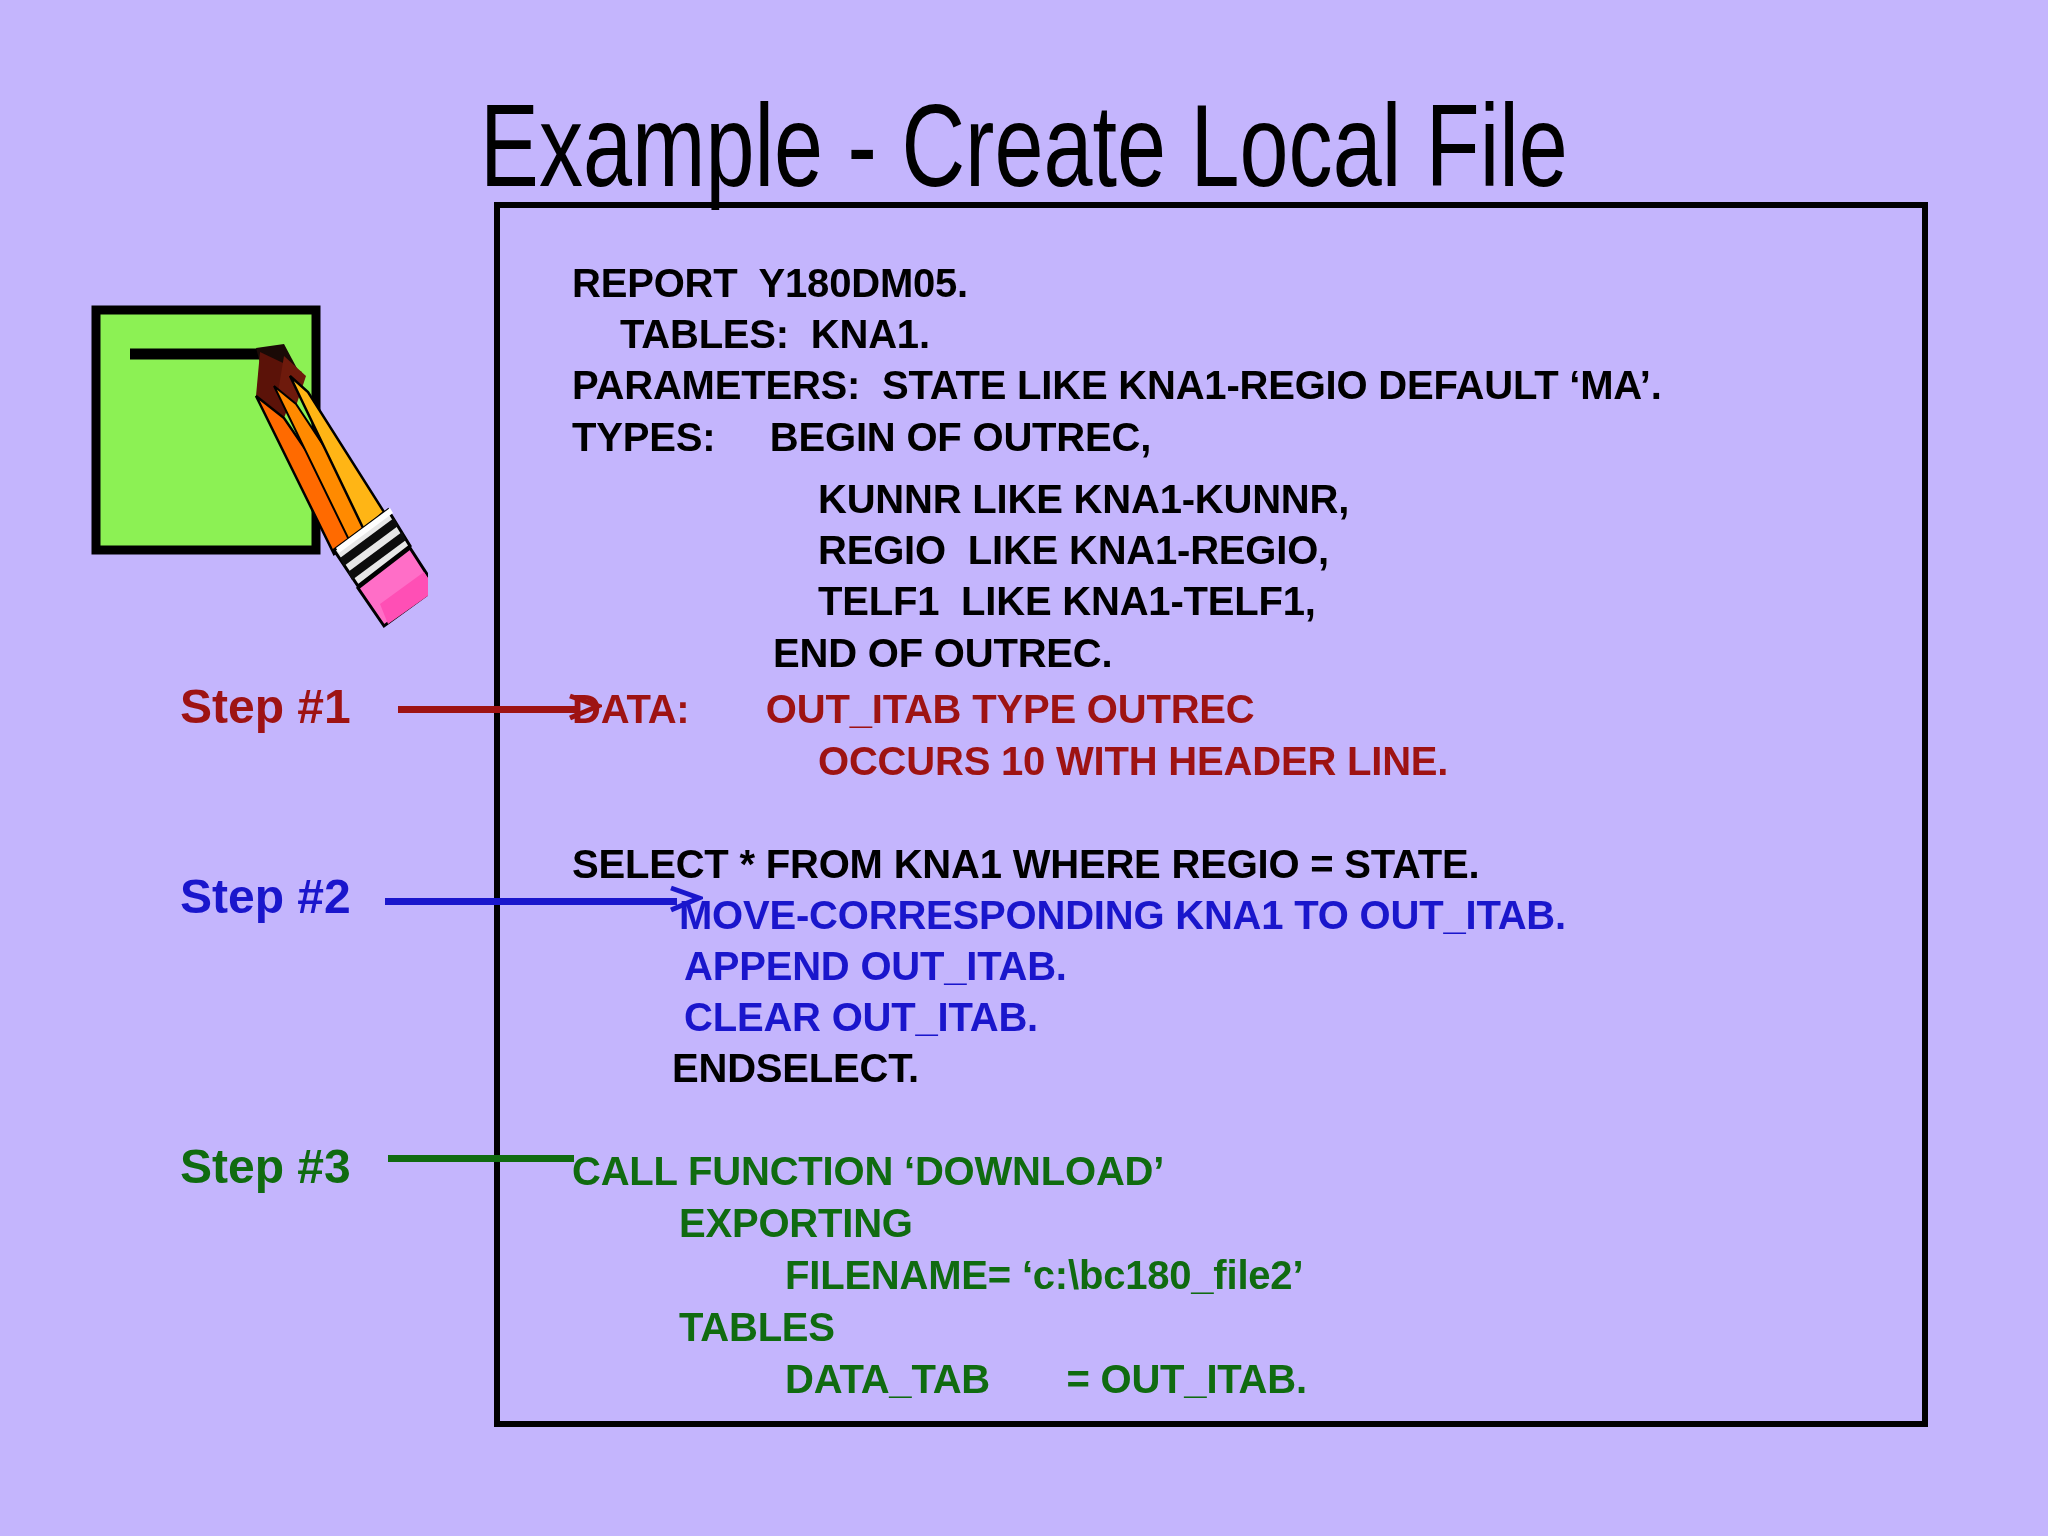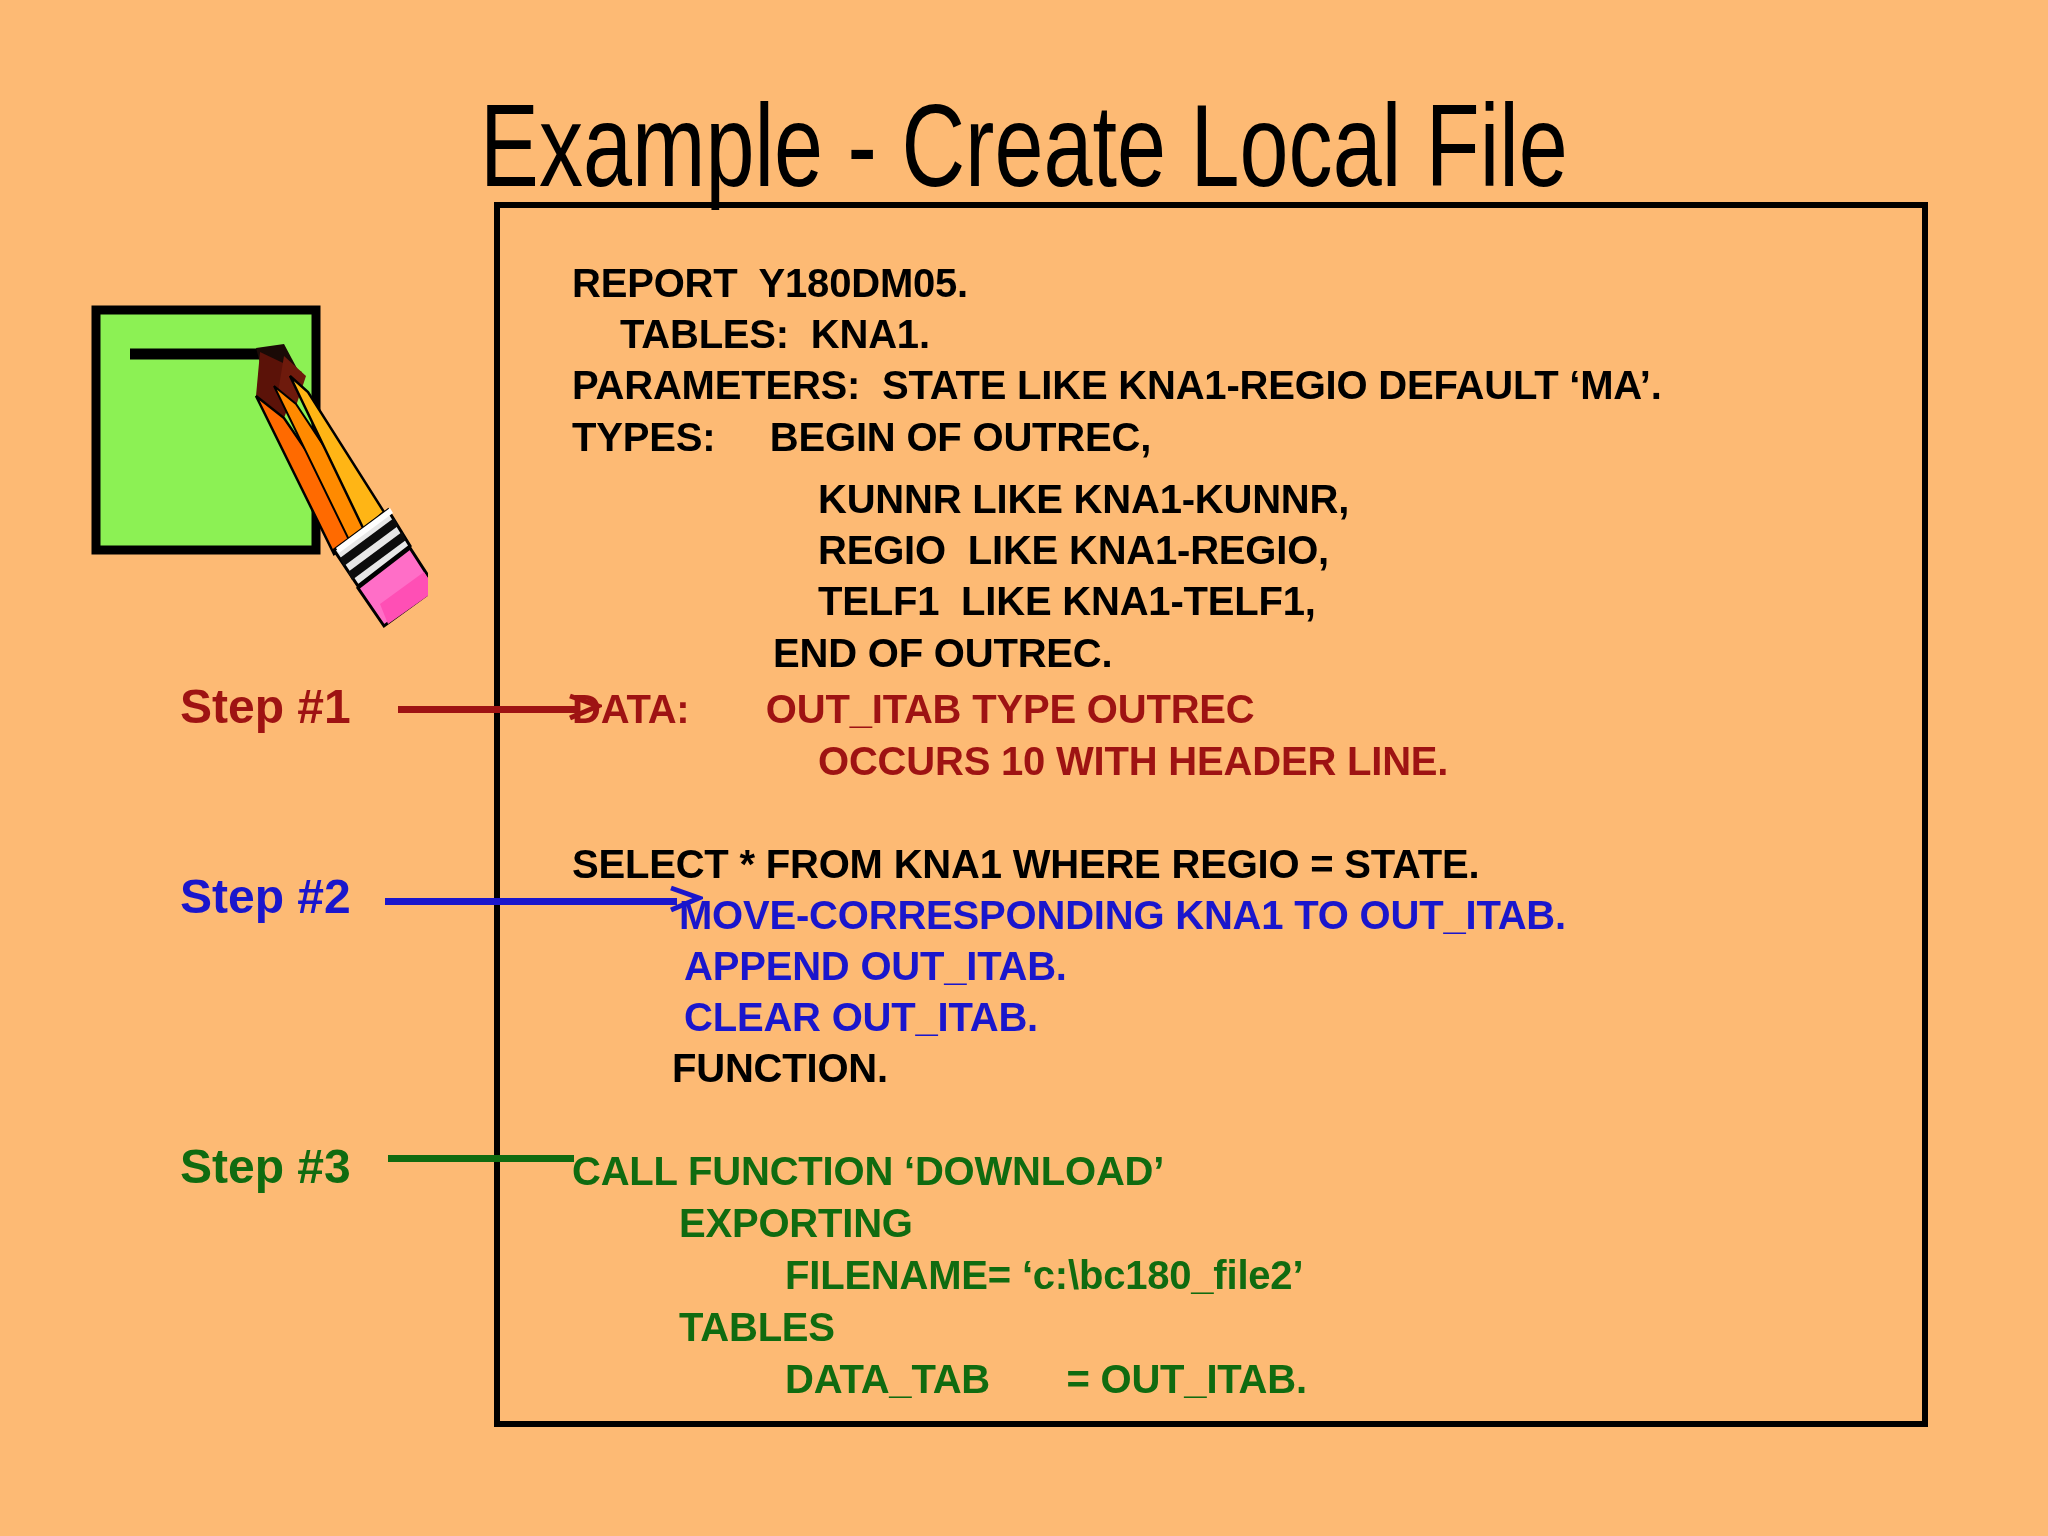--- a/index.html
+++ b/index.html
@@ -4,21 +4,21 @@
 <style>
   html, body {
     margin: 0;
     padding: 0;
     background: #ffffff;
   }
   #slide {
     position: relative;
     width: 2048px;
     height: 1536px;
-    background: #fdba74;
+    background: #c4b5fd;
     overflow: hidden;
     font-family: "Liberation Sans", sans-serif;
   }
 
   
   #slide-title {
     position: absolute;
     left: 0;
     top: 88px;
     width: 2048px;
@@ -156,21 +156,21 @@
       <div class="code-line c-black" style="left: 818px; top: 474px;">KUNNR LIKE KNA1-KUNNR,</div>
       <div class="code-line c-black" style="left: 818px; top: 525px;">REGIO  LIKE KNA1-REGIO,</div>
       <div class="code-line c-black" style="left: 818px; top: 576px;">TELF1  LIKE KNA1-TELF1,</div>
       <div class="code-line c-black" style="left: 773px; top: 628px; text-align: right;">END OF OUTREC.</div>
       <div class="code-line c-red" style="left: 572px; top: 684px;">DATA:       OUT_ITAB TYPE OUTREC</div>
       <div class="code-line c-red" style="left: 818px; top: 736px;">OCCURS 10 WITH HEADER LINE.</div>
       <div class="code-line c-black" style="left: 572px; top: 839px;">SELECT * FROM KNA1 WHERE REGIO = STATE.</div>
       <div class="code-line c-blue" style="left: 679px; top: 890px;">MOVE-CORRESPONDING KNA1 TO OUT_ITAB.</div>
       <div class="code-line c-blue" style="left: 684px; top: 941px;">APPEND OUT_ITAB.</div>
       <div class="code-line c-blue" style="left: 684px; top: 992px;">CLEAR OUT_ITAB.</div>
-      <div class="code-line c-black" style="left: 672px; top: 1043px;">FUNCTION.</div>
+      <div class="code-line c-black" style="left: 672px; top: 1043px;">ENDSELECT.</div>
       <div class="code-line c-green" style="left: 572px; top: 1146px;">CALL FUNCTION ‘DOWNLOAD’</div>
       <div class="code-line c-green" style="left: 679px; top: 1198px;">EXPORTING</div>
       <div class="code-line c-green" style="left: 785px; top: 1250px;">FILENAME= ‘c:\bc180_file2’</div>
       <div class="code-line c-green" style="left: 679px; top: 1302px;">TABLES</div>
       <div class="code-line c-green" style="left: 785px; top: 1354px;">DATA_TAB       = OUT_ITAB.</div>
     </div>
 
   <div class="step-label l1">Step #1</div>
   <div class="step-label l2">Step #2</div>
   <div class="step-label l3">Step #3</div>

